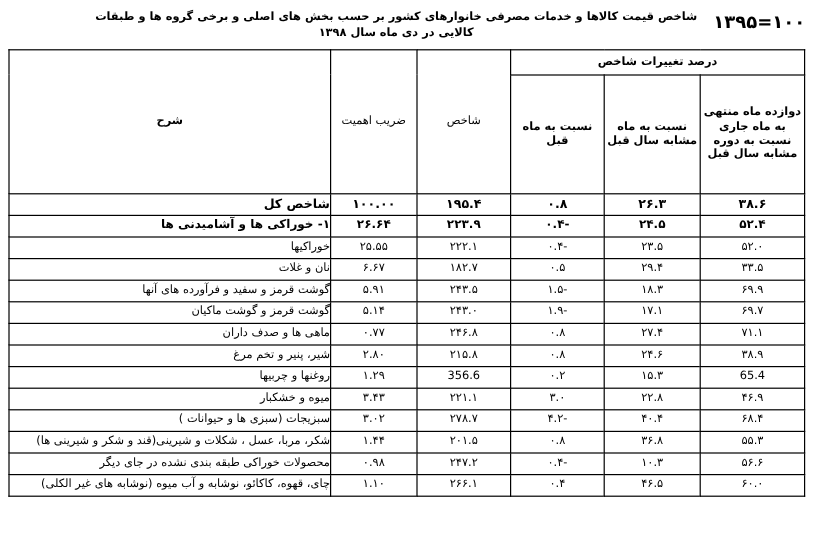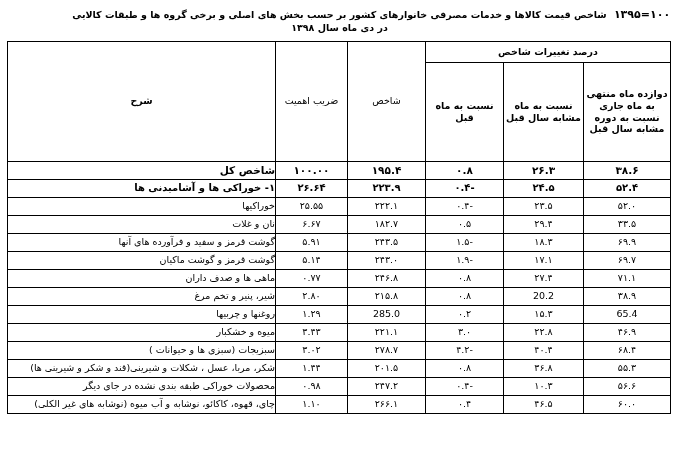--- a/index.html
+++ b/index.html
@@ -22,21 +22,21 @@
     padding: 6px 8px 0 8px;
   }
   .topline {
     display: flex;
     align-items: flex-start;
     justify-content: space-between;
     direction: rtl;
     margin-bottom: 6px;
   }
   .base-note {
-    font-size: 11px;
+    font-size: 15px;
     font-weight: bold;
     text-align: center;
     line-height: 1.35;
     white-space: nowrap;
     padding-top: 2px;
     min-width: 58px;
   }
   .doc-title {
     flex: 1;
     text-align: center;
@@ -200,31 +200,31 @@
         <tr>
           <td class="num">۷۱.۱</td>
           <td class="num">۲۷.۴</td>
           <td class="num">۰.۸</td>
           <td class="num">۲۴۶.۸</td>
           <td class="num">۰.۷۷</td>
           <td class="label">ماهی ها و صدف داران</td>
         </tr>
         <tr>
           <td class="num">۳۸.۹</td>
-          <td class="num">20.2</td>
+          <td class="num">۲۴.۶</td>
           <td class="num">۰.۸</td>
           <td class="num">۲۱۵.۸</td>
           <td class="num">۲.۸۰</td>
           <td class="label">شیر، پنیر و تخم مرغ</td>
         </tr>
         <tr>
           <td class="num">65.4</td>
           <td class="num">۱۵.۳</td>
           <td class="num">۰.۲</td>
-          <td class="num">285.0</td>
+          <td class="num">356.6</td>
           <td class="num">۱.۲۹</td>
           <td class="label">روغنها و چربیها</td>
         </tr>
         <tr>
           <td class="num">۴۶.۹</td>
           <td class="num">۲۲.۸</td>
           <td class="num">۳.۰</td>
           <td class="num">۲۲۱.۱</td>
           <td class="num">۳.۴۳</td>
           <td class="label">میوه و خشکبار</td>

